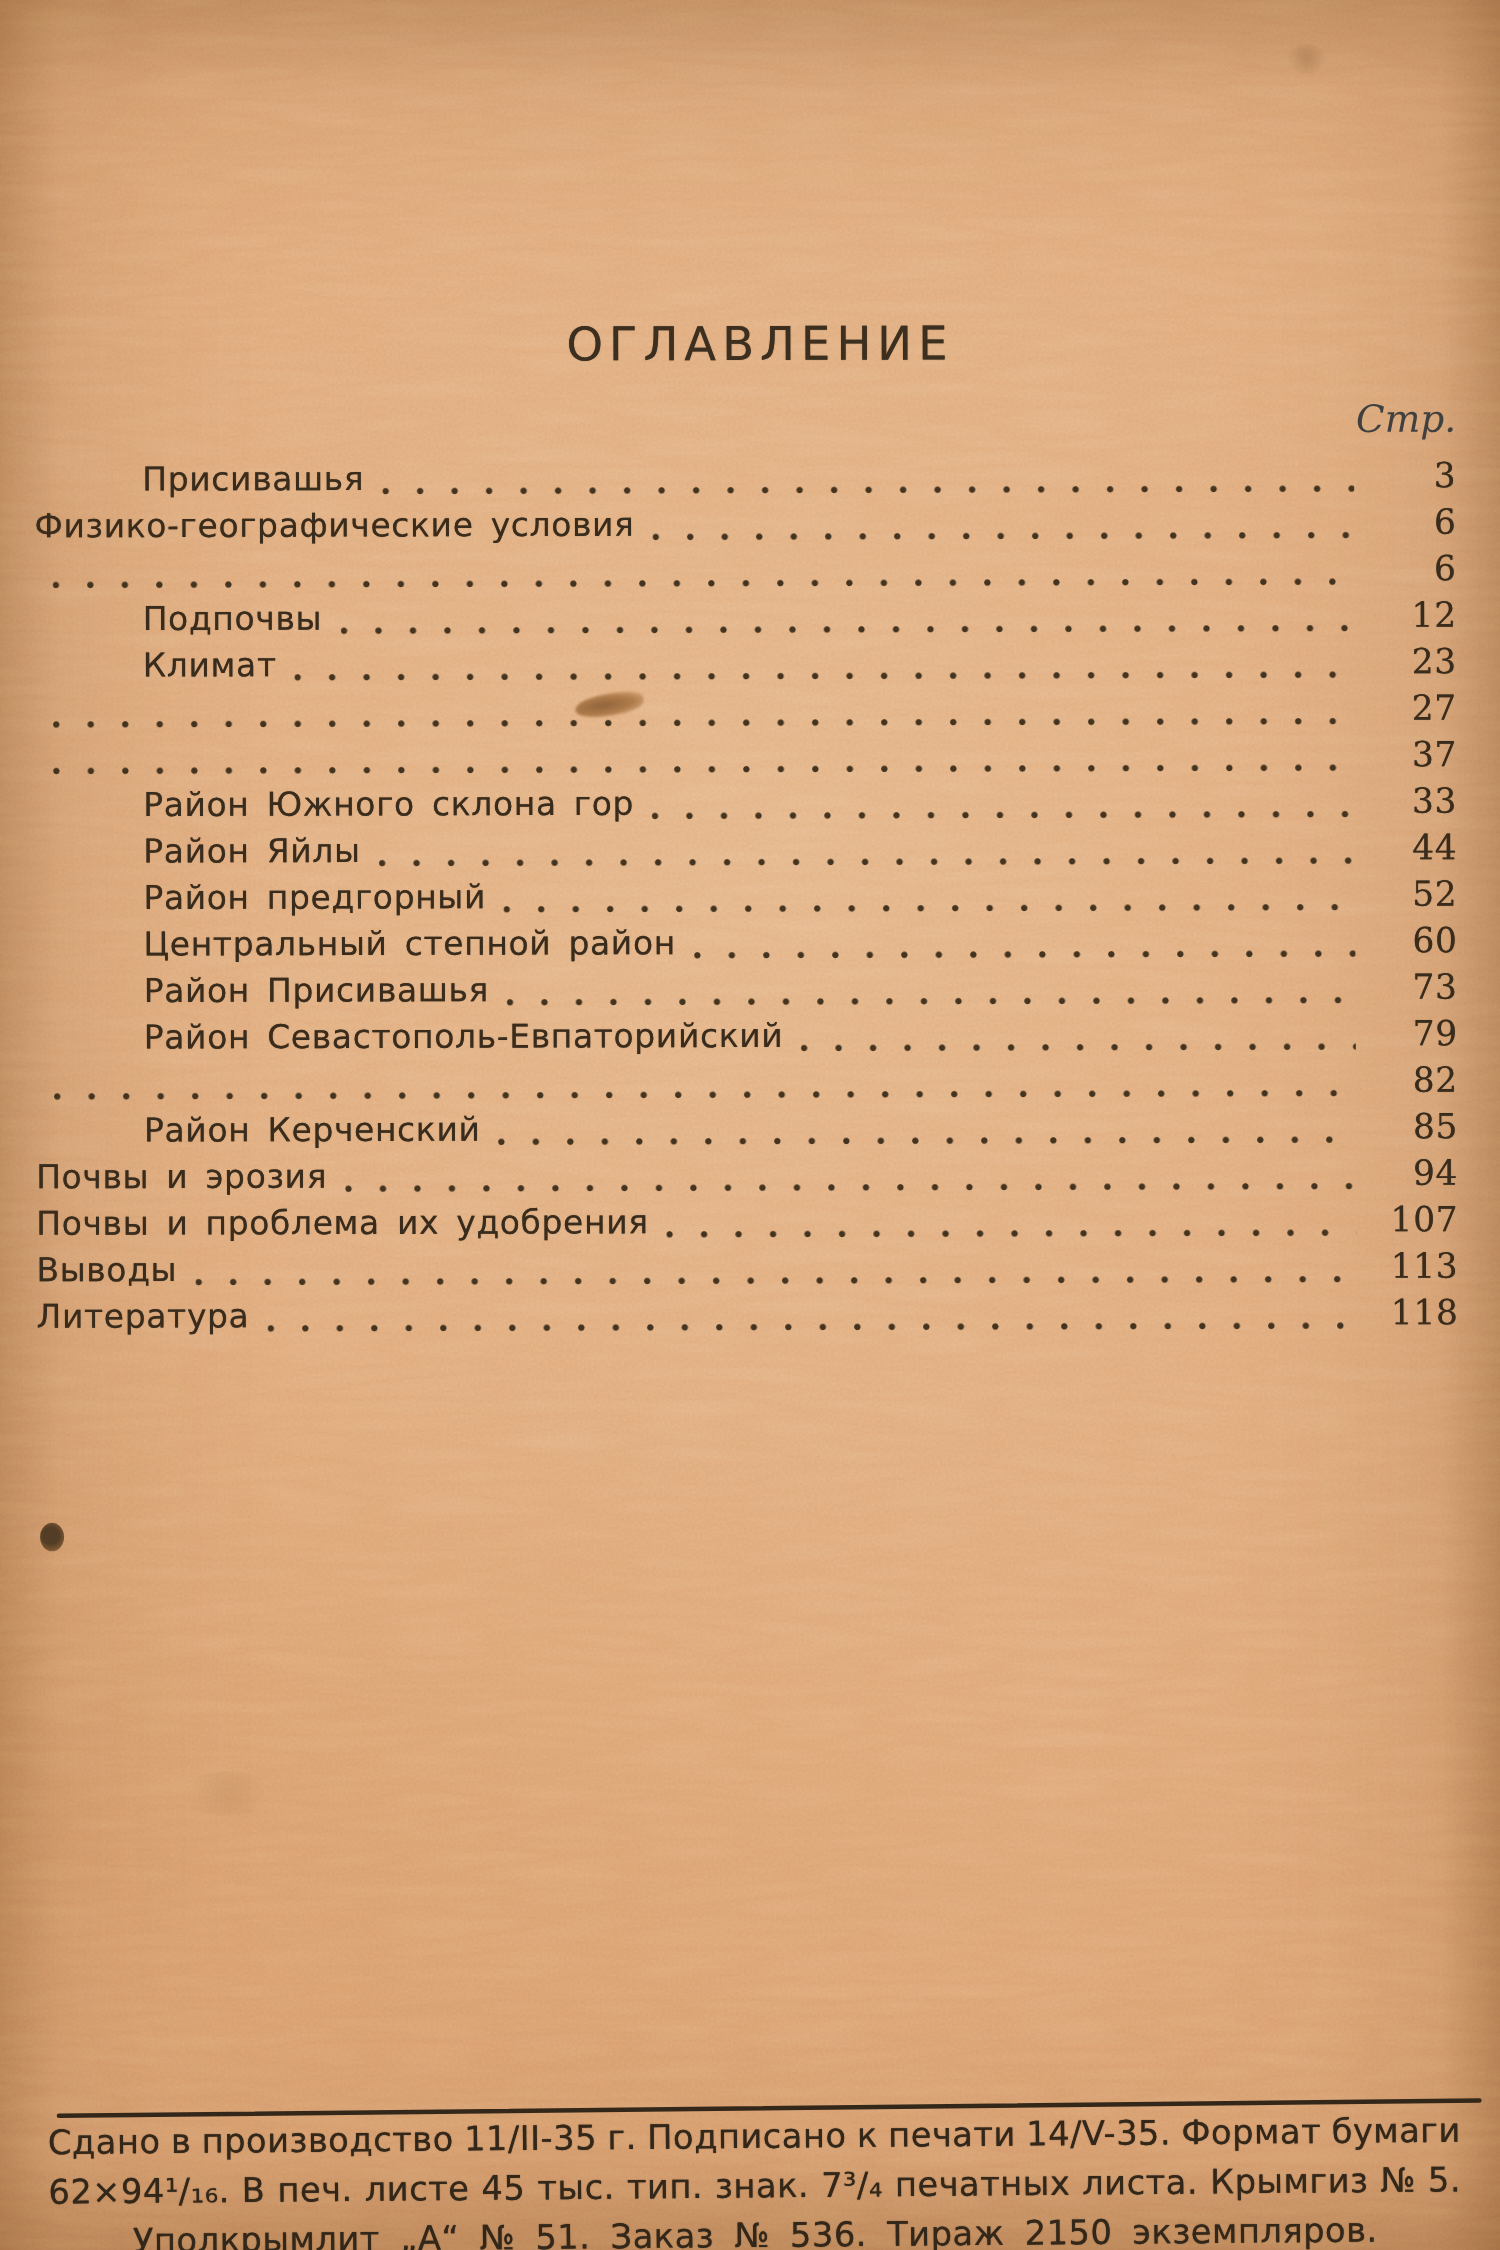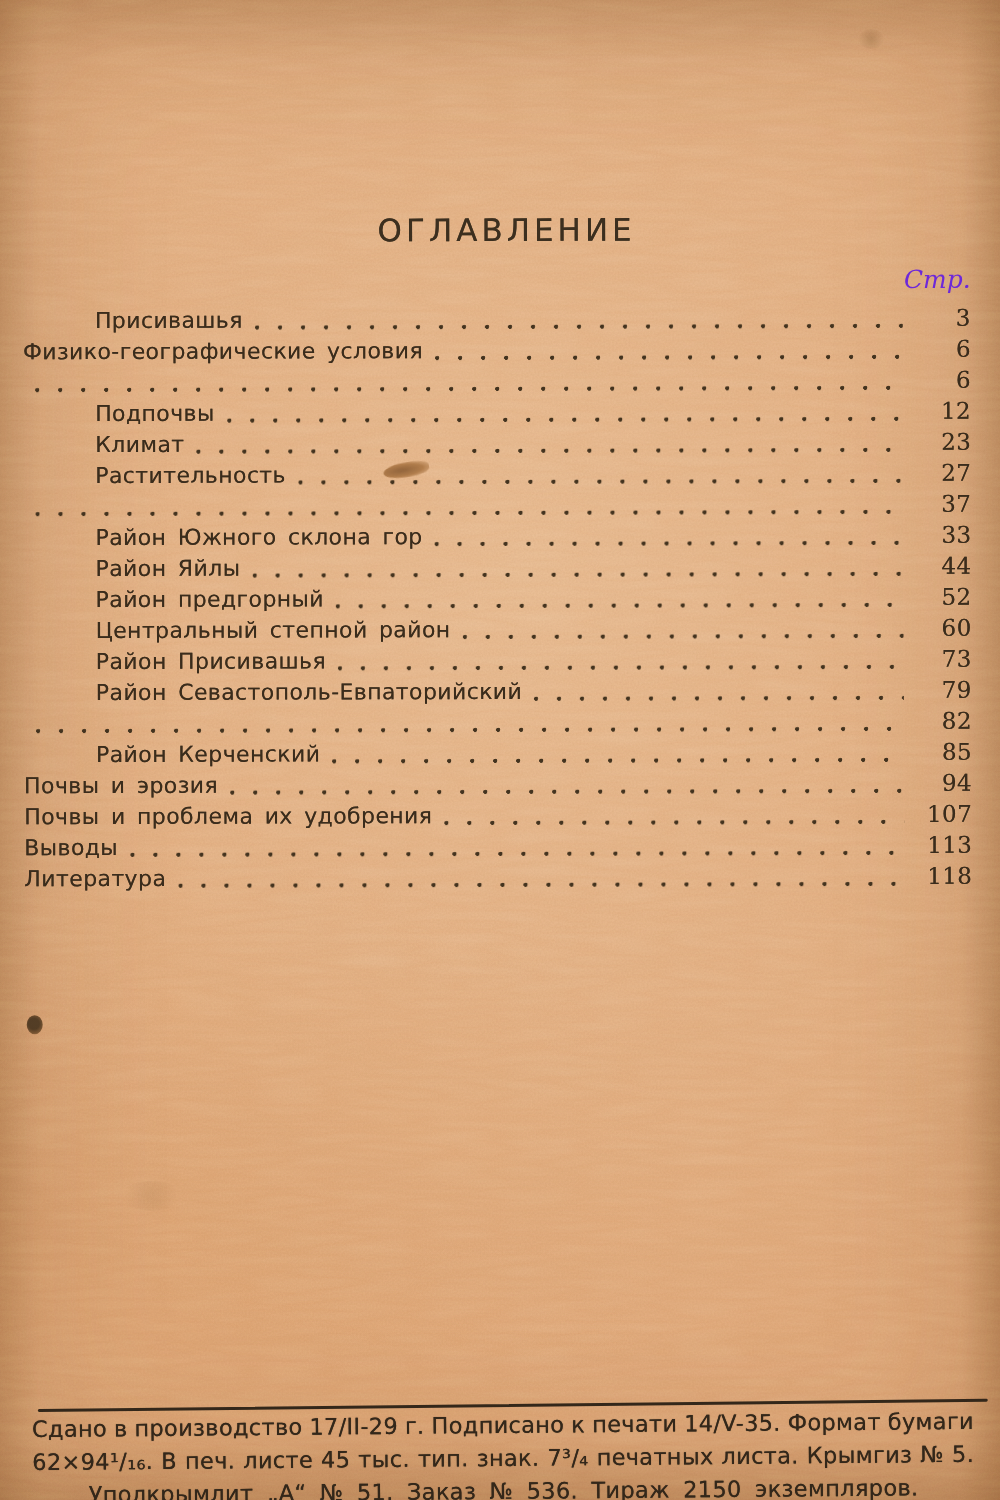--- a/index.html
+++ b/index.html
@@ -20,21 +20,21 @@
 
   .sheet{position:absolute;inset:0;transform:rotate(-0.15deg);}
 
   .doc-title{
     position:absolute;top:212px;left:0;width:1016px;text-align:center;
     font-size:31px;letter-spacing:4px;color:#3c2f1f;font-weight:normal;margin:0;
     text-shadow:0 0 0.6px rgba(60,47,31,0.8);
   }
   .page-col-header{
     position:absolute;top:266px;right:28px;
-    font-family:"DejaVu Serif",serif;font-style:italic;font-size:25px;color:#6d28d9;
+    font-family:"DejaVu Serif",serif;font-style:italic;font-size:25px;color:#404040;
   }
   .toc{
     position:absolute;top:306px;left:24px;right:28px;
   }
   .toc-row{
     display:flex;align-items:baseline;height:31px;font-size:22px;
     letter-spacing:0.4px;word-spacing:4px;white-space:nowrap;
     text-shadow:0 0 0.5px rgba(58,44,28,0.75);
   }
   .toc-row .toc-label{flex:none;color:#3a2c1c;}
@@ -129,21 +129,20 @@
       <span class="toc-label">Подпочвы</span>
       <span class="toc-leader"></span>
       <span class="toc-page">12</span>
     </div>
       <div class="toc-row indent-1">
       <span class="toc-label">Климат</span>
       <span class="toc-leader"></span>
       <span class="toc-page">23</span>
     </div>
       <div class="toc-row indent-1">
-      <span class="toc-label">Растительность</span>
       <span class="toc-leader"></span>
       <span class="toc-page">27</span>
     </div>
       <div class="toc-row indent-0">
       <span class="toc-leader"></span>
       <span class="toc-page">37</span>
     </div>
       <div class="toc-row indent-1">
       <span class="toc-label">Район Южного склона гор</span>
       <span class="toc-leader"></span>
@@ -204,21 +203,21 @@
       <span class="toc-page">118</span>
     </div>
     </div>
 
   <div class="colophon">
     <div class="colophon-rule"></div>
     <div class="colophon-line line1 justify">
         <span>Сдано</span>
         <span>в</span>
         <span>производство</span>
-        <span>17/II-29</span>
+        <span>11/II-35</span>
         <span>г.</span>
         <span>Подписано</span>
         <span>к</span>
         <span>печати</span>
         <span>14/V-35.</span>
         <span>Формат</span>
         <span>бумаги</span>
       </div>
     <div class="colophon-line line2 justify">
         <span>62×94¹/₁₆.</span>

